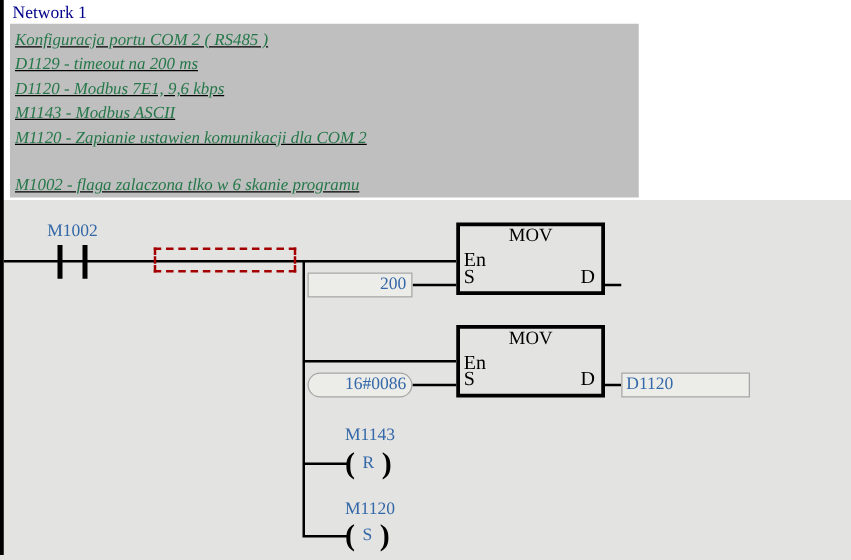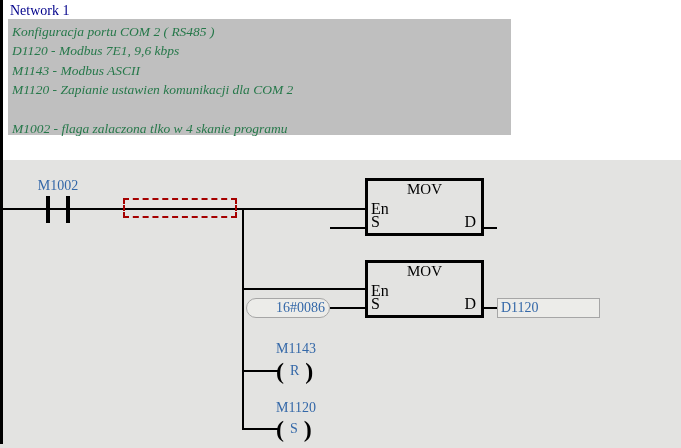--- a/index.html
+++ b/index.html
@@ -6,22 +6,22 @@
   .screen {
     position:relative; width:681px; height:448px; background:#ffffff;
     overflow:hidden;
     font-family:"Liberation Serif","DejaVu Serif",serif;
   }
   .power-rail { position:absolute; left:0; top:0; width:3px; height:444px; background:#000; }
   .network-title {
     position:absolute; left:10px; top:3px; font-size:14px; color:#00008b; white-space:nowrap;
   }
   .comment-block {
-    position:absolute; left:8px; top:19px; width:503px; height:116px;
-    background:#bfbfbf; box-sizing:border-box; padding:3px 0 13px 4px;
+    position:absolute; left:8px; top:19px; width:503px; height:139px;
+    background:#bfbfbf; box-sizing:border-box; padding:3px 0 13px 4px;text-decoration:underline;
   }
   .comment-line {
     height:19.4px; line-height:19.4px; font-size:13.5px; font-style:italic;
     color:#26784a; white-space:nowrap;
   }
   .ladder-area { position:absolute; left:0; top:160px; width:681px; height:320px; background:#e3e3e1; }
   .wire { position:absolute; background:#000; }
   .contact-bar { position:absolute; width:4px; height:27px; background:#000; }
   .dev-label {
     position:absolute; width:60px; text-align:center; font-size:14px;
@@ -53,25 +53,26 @@
 </style>
 </head>
 <body>
 
 <div class="screen">
 
   <div class="network-title">Network 1</div>
 
   <div class="comment-block">
     <div class="comment-line">Konfiguracja portu COM 2 ( RS485 )</div>
+    <div class="comment-line">D1129 - timeout na 200 ms</div>
     <div class="comment-line">D1120 - Modbus 7E1, 9,6 kbps</div>
     <div class="comment-line">M1143 - Modbus ASCII</div>
     <div class="comment-line">M1120 - Zapianie ustawien komunikacji dla COM 2</div>
     <div class="comment-line"></div>
-    <div class="comment-line">M1002 - flaga zalaczona tlko w 4 skanie programu</div>
+    <div class="comment-line">M1002 - flaga zalaczona tlko w 6 skanie programu</div>
   </div>
 
   <div class="ladder-area">
 
     <div class="wire" style="left:3px; top:48px; width:362px; height:2px;"></div>
 
     <div class="dev-label" style="left:28px; top:18px;">M1002</div>
     <div class="contact-bar" style="left:46px; top:36px;"></div>
     <div class="contact-bar" style="left:66px; top:36px;"></div>
 
@@ -80,20 +81,21 @@
     <div class="wire" style="left:242px; top:48px; width:2px; height:222px;"></div>
 
     <div class="mov-box" style="top:18px;">
       <div class="mov-title">MOV</div>
       <div class="pin pin-en">En</div>
       <div class="pin pin-s">S</div>
       <div class="pin pin-d">D</div>
     </div>
     <div class="wire" style="left:330px; top:67px; width:35px; height:2px;"></div>
     <div class="wire" style="left:484px; top:67px; width:13px; height:2px;"></div>
+    <div class="operand src" style="top:58px;">200</div>
 
     <div class="wire" style="left:244px; top:128px; width:121px; height:2px;"></div>
     <div class="mov-box" style="top:100px;">
       <div class="mov-title">MOV</div>
       <div class="pin pin-en">En</div>
       <div class="pin pin-s">S</div>
       <div class="pin pin-d">D</div>
     </div>
     <div class="wire" style="left:330px; top:147px; width:35px; height:2px;"></div>
     <div class="wire" style="left:484px; top:147px; width:13px; height:2px;"></div>

